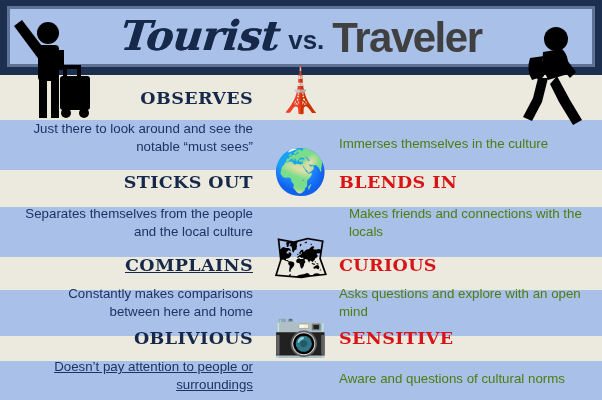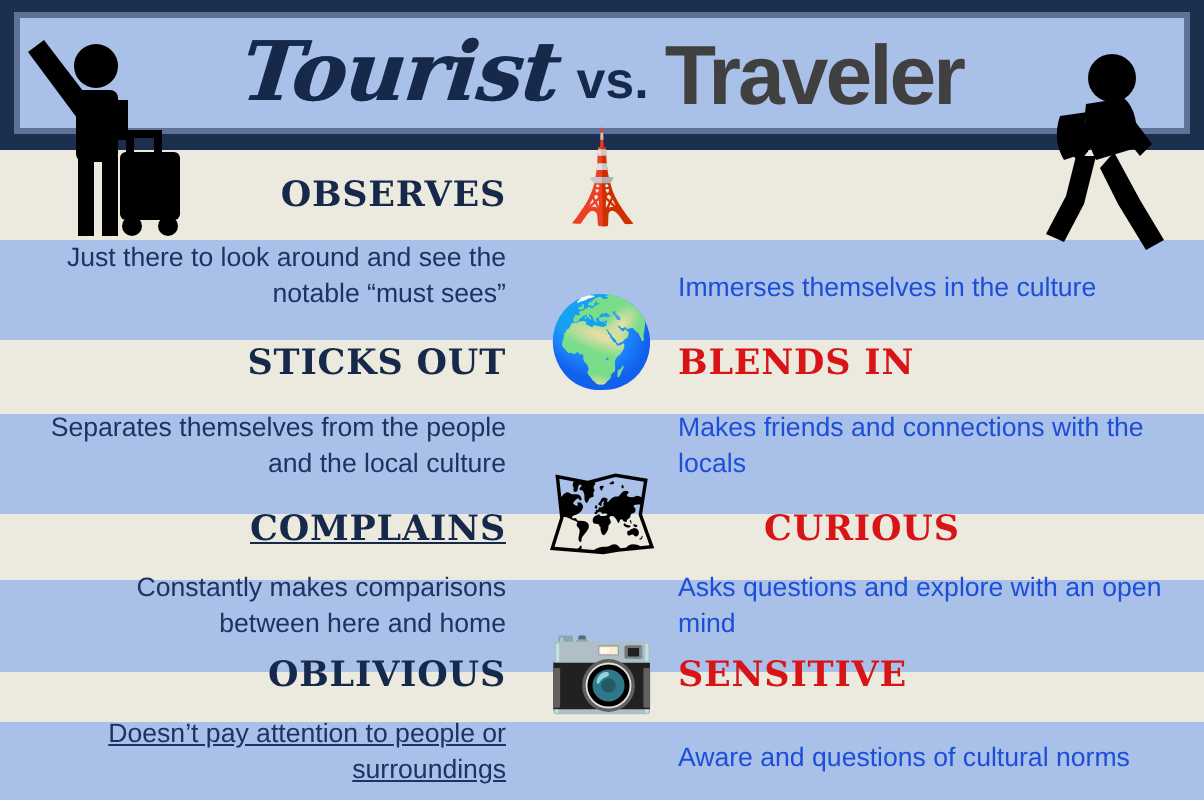--- a/index.html
+++ b/index.html
@@ -94,21 +94,21 @@
   .desc{
     position:absolute;
     font-family:"Liberation Sans",sans-serif;
     font-size:13.3px;
     line-height:1.32;
     }
   .desc.left{
     right:349px;width:236px;text-align:right;color:#1d3363;
   }
   .desc.right{
-    left:339px;width:252px;text-align:left;color:#1d4ed8;
+    left:339px;width:252px;text-align:left;color:#4d7c0f;
   }
 
   
   .center-icon{
     position:absolute;
     left:0;width:602px;
     text-align:center;
     pointer-events:none;
   }
   .center-icon span{font-size:44px;line-height:1;display:inline-block;}
@@ -196,24 +196,24 @@
     <span class="emoji">📷</span>
   </div>
 
   <div class="heading left" style="top:90px;">OBSERVES</div>
   <div class="desc left" style="top:120px;">Just there to look around and see the notable “must sees”</div>
   <div class="desc right" style="top:135px;">Immerses themselves in the culture</div>
 
   <div class="heading left" style="top:174px;">STICKS OUT</div>
   <div class="heading right" style="top:174px;">BLENDS IN</div>
   <div class="desc left" style="top:205px;">Separates themselves from the people and the local culture</div>
-  <div class="desc right" style="top:205px;">Makes friends and connections with the locals</div>
+  <div class="desc right" style="top:205px;margin-left:10px;">Makes friends and connections with the locals</div>
 
   <div class="heading left" style="top:257px;text-decoration:underline;">COMPLAINS</div>
-  <div class="heading right" style="top:257px;margin-left:43px;">CURIOUS</div>
+  <div class="heading right" style="top:257px;">CURIOUS</div>
   <div class="desc left" style="top:285px;">Constantly makes comparisons between here and home</div>
   <div class="desc right" style="top:285px;">Asks questions and explore with an open mind</div>
 
   <div class="heading left" style="top:330px;">OBLIVIOUS</div>
   <div class="heading right" style="top:330px;">SENSITIVE</div>
   <div class="desc left" style="top:358px;text-decoration:underline;">Doesn’t pay attention to people or surroundings</div>
   <div class="desc right" style="top:370px;">Aware and questions of cultural norms</div>
 
 </div>
 

